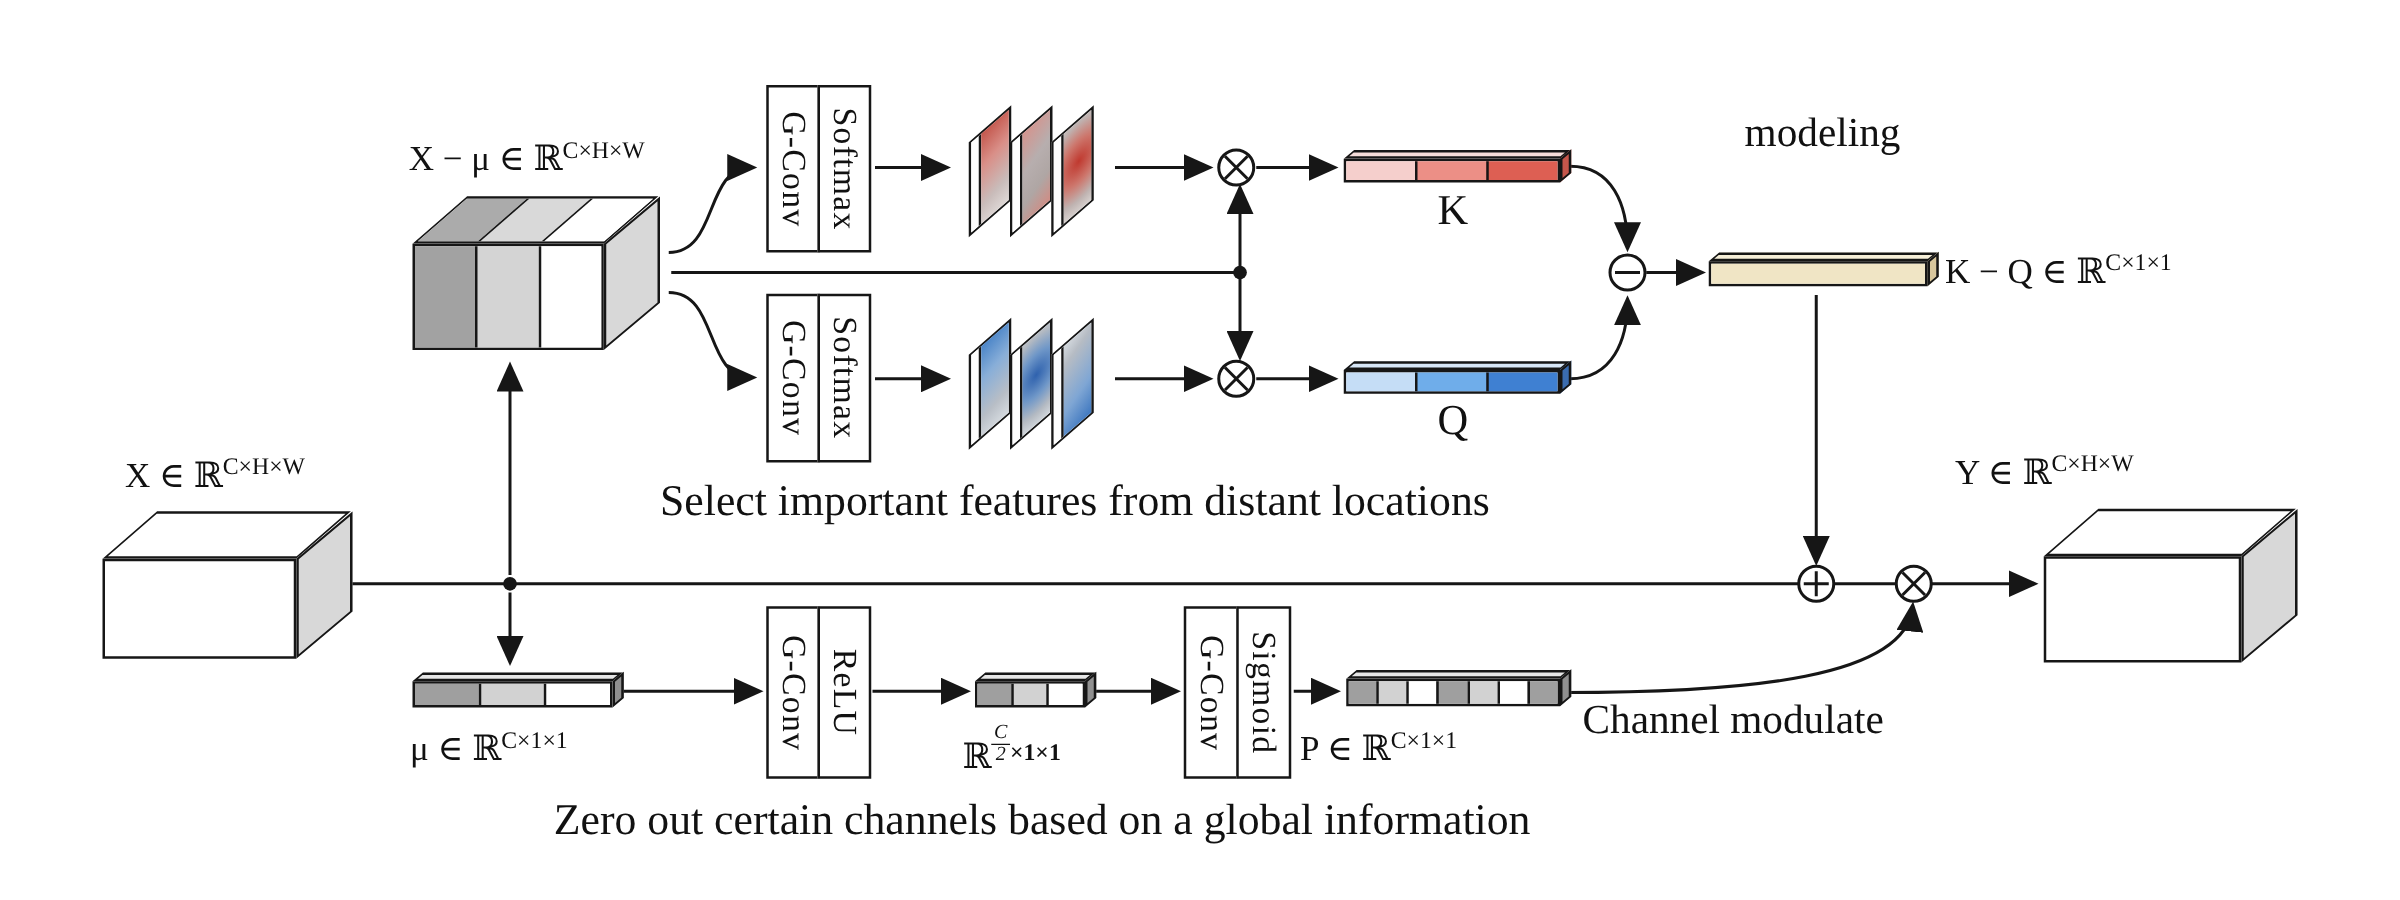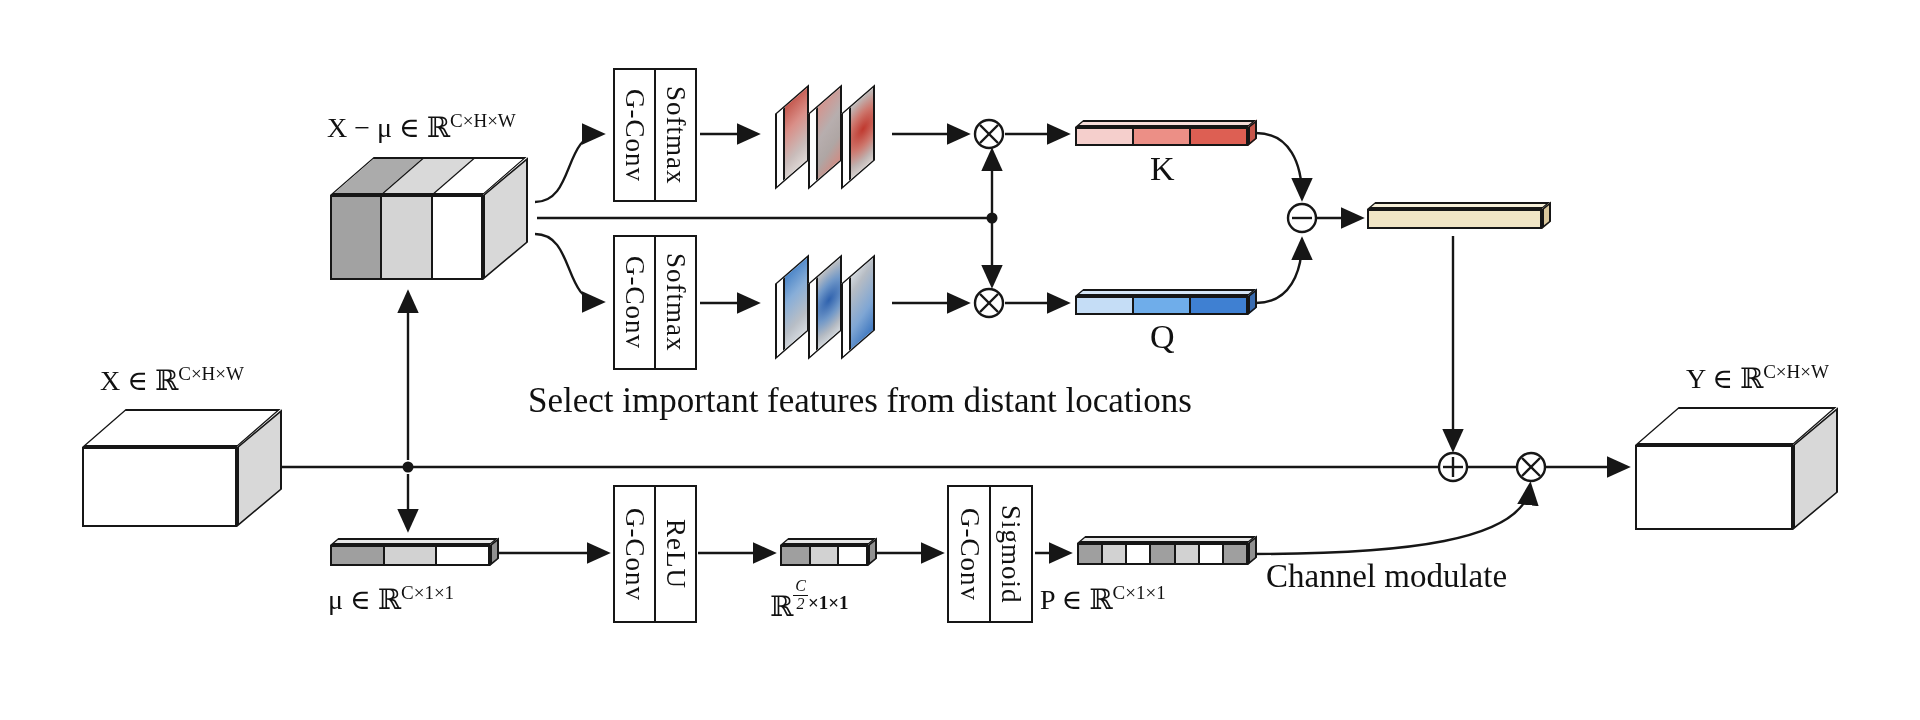--- a/index.html
+++ b/index.html
@@ -295,24 +295,27 @@
   </div>
 
   <div class="abs mathlabel" style="left:327px; top:110px;">
     <span>X − μ ∈ ℝ</span><sup>C×H×W</sup>
   </div>
 
   <div class="abs mathlabel" style="left:100px; top:363px;">
     <span>X ∈ ℝ</span><sup>C×H×W</sup>
   </div>
 
-  <div class="abs mathlabel" style="left:1686px; top:361px;text-align:right;">
+  <div class="abs mathlabel" style="left:1564px; top:361px;text-align:right;">
     <span>Y ∈ ℝ</span><sup>C×H×W</sup>
   </div>
 
+  <div class="abs mathlabel" style="left:1556px; top:200px;">
+    <span>K − Q ∈ ℝ</span><sup class="up">C×1×1</sup>
+  </div>
 
   <div class="abs kq-letter" style="left:1150px; top:150px;">
     <span>K</span>
   </div>
 
   <div class="abs kq-letter" style="left:1150px; top:318px;">
     <span>Q</span>
   </div>
 
   <div class="abs mathlabel" style="left:328px; top:582px;">
@@ -321,24 +324,28 @@
 
   <div class="abs mathlabel" style="left:770px; top:578px;">
     <span>ℝ</span><span class="frac"><span class="num">C</span><span class="den">2</span></span><span class="suptail">×1×1</span>
   </div>
 
   <div class="abs mathlabel" style="left:1040px; top:582px;">
     <span>P ∈ ℝ</span><sup class="up">C×1×1</sup>
   </div>
 
   <div class="abs small-title" style="left:1358px; top:88px; width:200px;">
+    <div>modeling</div>
   </div>
 
   <div class="abs caption" style="left:528px; top:381px;">
     <span>Select important features from distant locations</span>
   </div>
 
   <div class="abs caption" style="font-size:33px; left:1266px; top:558px;">
     <span>Channel modulate</span>
   </div>
 
+  <div class="abs caption" style="left:443px; top:636px;">
+    <span>Zero out certain channels based on a global information</span>
+  </div>
 
 </div>
 
 </body></html>

